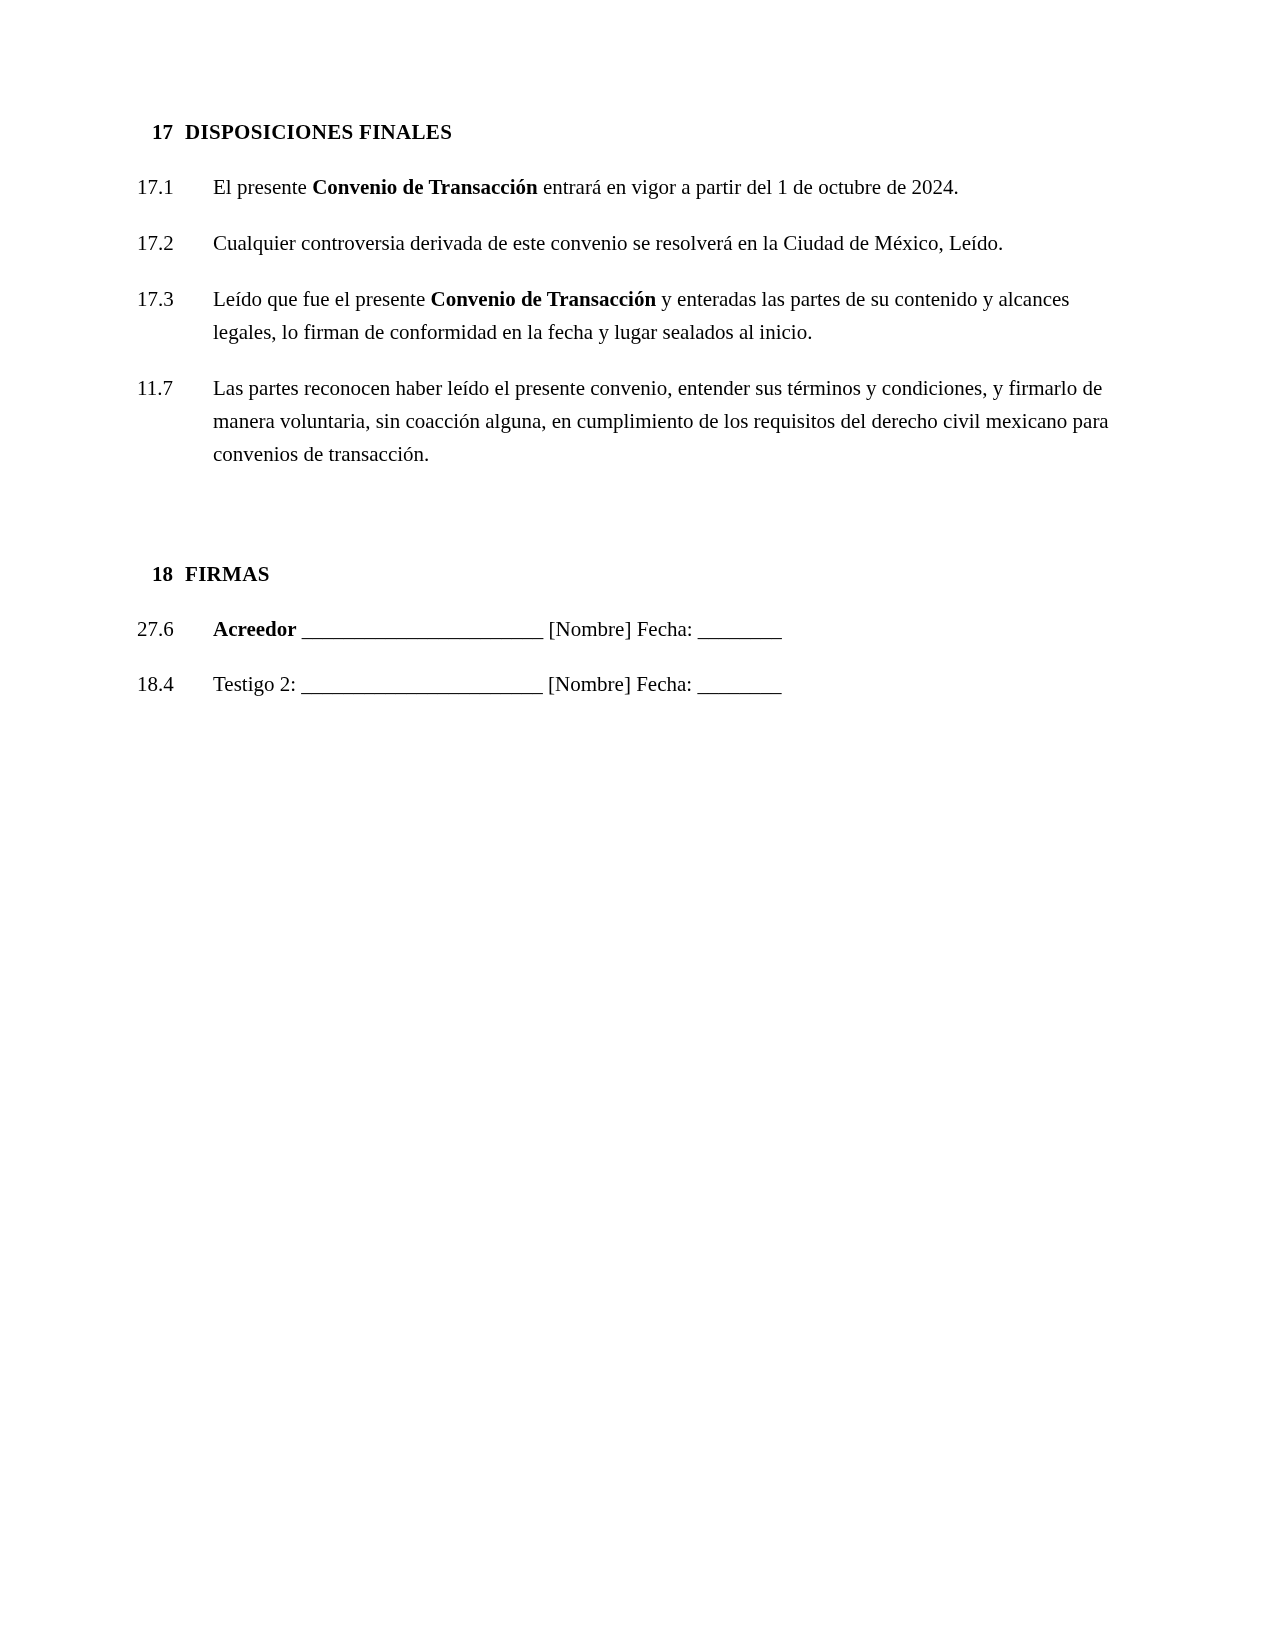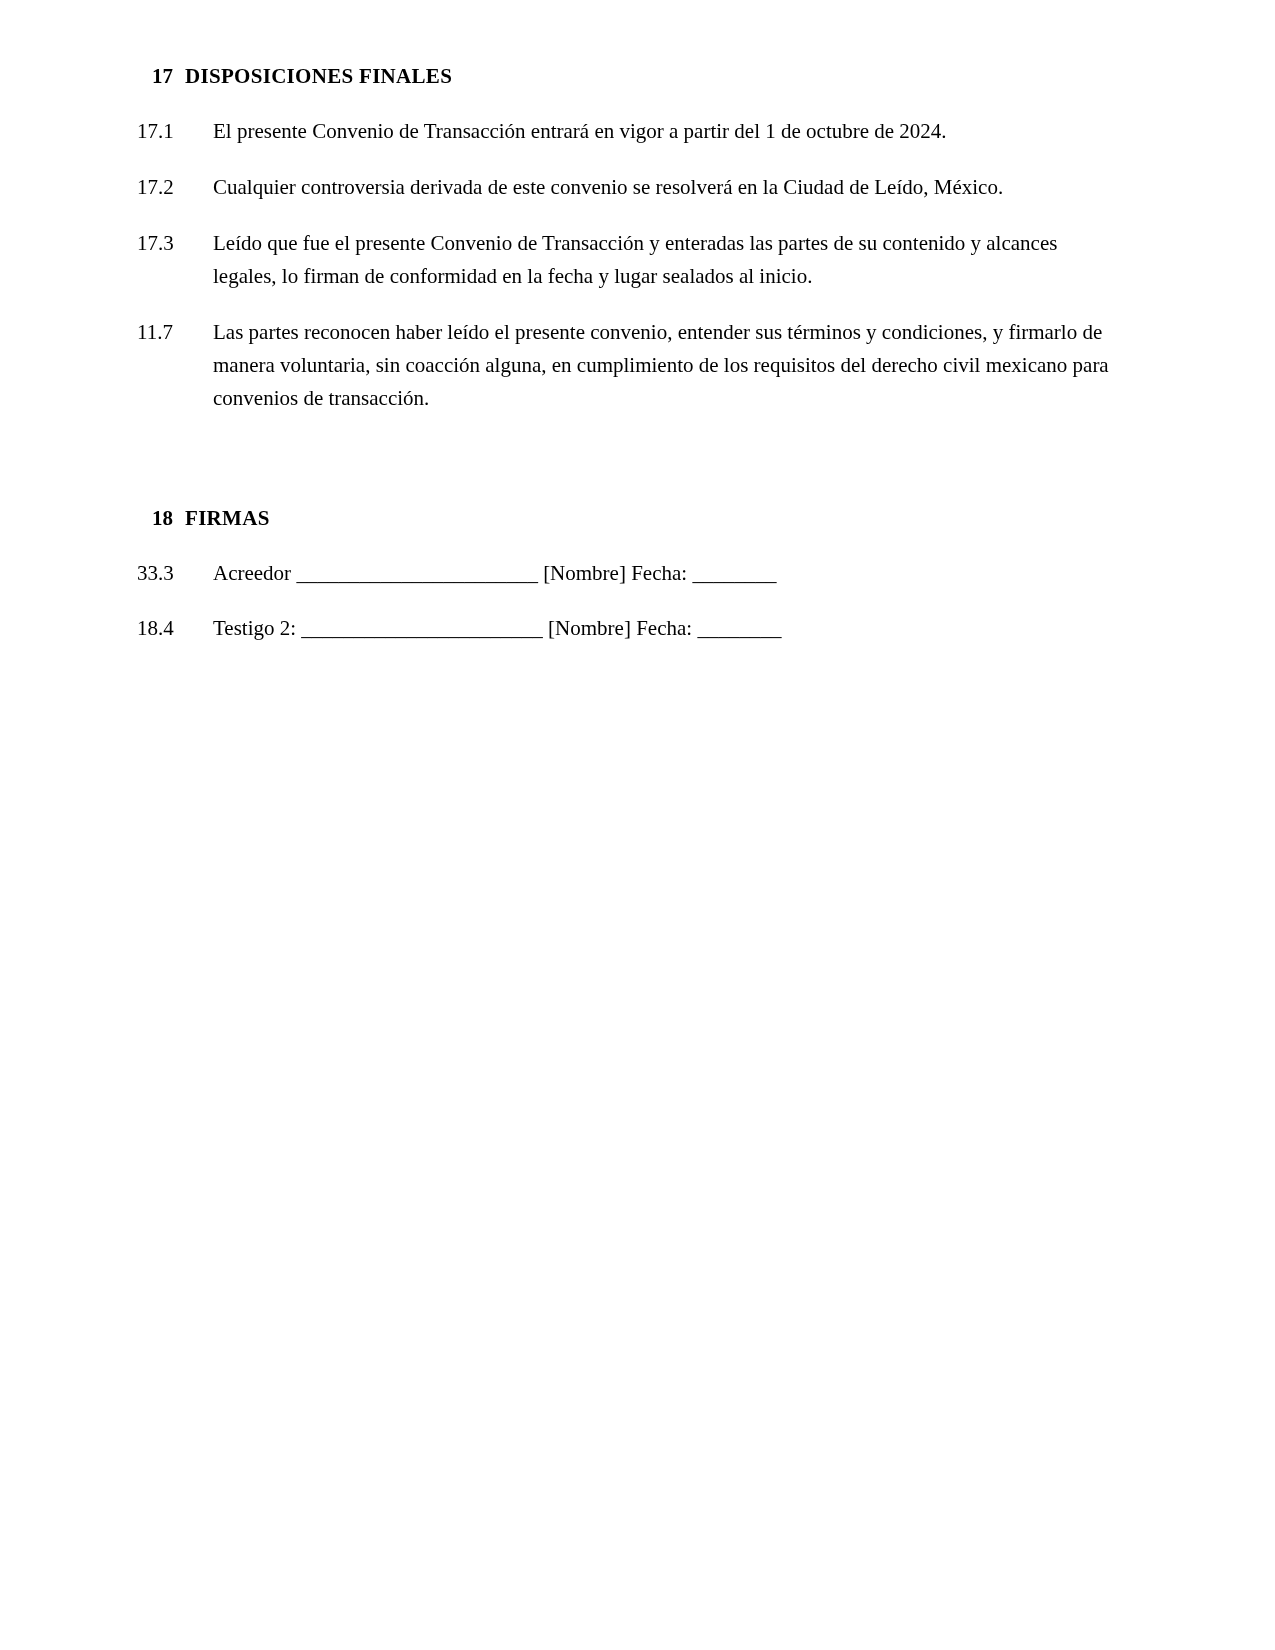--- a/index.html
+++ b/index.html
@@ -13,21 +13,21 @@
     font-family: "Liberation Serif", "DejaVu Serif", serif;
     color: #000000;
     -webkit-font-smoothing: antialiased;
   }
 
   .page {
     position: relative;
     width: 1275px;
     height: 1650px;
     box-sizing: border-box;
-    padding: 64px 165px 0 137px;
+    padding: 120px 165px 0 137px;
   }
 
   
   .section-heading {
     display: flex;
     align-items: baseline;
     margin: 0 0 26px 0;
   }
   .section-heading .sec-num {
     width: 48px;
@@ -60,21 +60,21 @@
     line-height: 33px;
     text-align: left;
   }
   .clause .clause-body {
     flex: 1 1 auto;
     font-size: 21px;
     line-height: 33px;
     text-align: left;
   }
   .clause .clause-body b {
-    font-weight: normal;
+    font-weight: bold;
   }
 
   .clause.tight {
     margin-bottom: 22px;
   }
 
   
   .section-gap {
     height: 68px;
   }
@@ -94,42 +94,42 @@
     <span class="sec-title">DISPOSICIONES FINALES</span>
   </div>
 
   <div class="clause">
     <span class="clause-num">17.1</span>
     <span class="clause-body"><span>El presente </span><b>Convenio de Transacción</b><span> entrará en vigor a partir del 1 de octubre de 2024.</span></span>
   </div>
 
   <div class="clause">
     <span class="clause-num">17.2</span>
-    <span class="clause-body"><span>Cualquier controversia derivada de este convenio se resolverá en la Ciudad de Leído, México.</span></span>
+    <span class="clause-body"><span>Cualquier controversia derivada de este convenio se resolverá en la Ciudad de México, Leído.</span></span>
   </div>
 
   <div class="clause">
     <span class="clause-num">17.3</span>
     <span class="clause-body"><span>Leído que fue el presente </span><b>Convenio de Transacción</b><span> y enteradas las partes de su contenido y alcances legales, lo firman de conformidad en la fecha y lugar sealados al inicio.</span></span>
   </div>
 
   <div class="clause">
     <span class="clause-num">11.7</span>
     <span class="clause-body"><span>Las partes reconocen haber leído el presente convenio, entender sus términos y condiciones, y firmarlo de manera voluntaria, sin coacción alguna, en cumplimiento de los requisitos del derecho civil mexicano para convenios de transacción.</span></span>
   </div>
 
   <div class="section-gap"></div>
 
   <div class="section-heading">
     <span class="sec-num">18</span>
     <span class="sec-title">FIRMAS</span>
   </div>
 
   <div class="clause tight">
-    <span class="clause-num">33.3</span>
+    <span class="clause-num">27.6</span>
     <span class="clause-body sig-line"><b>Acreedor</b><span> _______________________ [Nombre] Fecha: ________</span></span>
   </div>
 
 
 
   <div class="clause tight">
     <span class="clause-num">18.4</span>
     <span class="clause-body sig-line"><span>Testigo 2: _______________________ [Nombre] Fecha: ________</span></span>
   </div>
 

